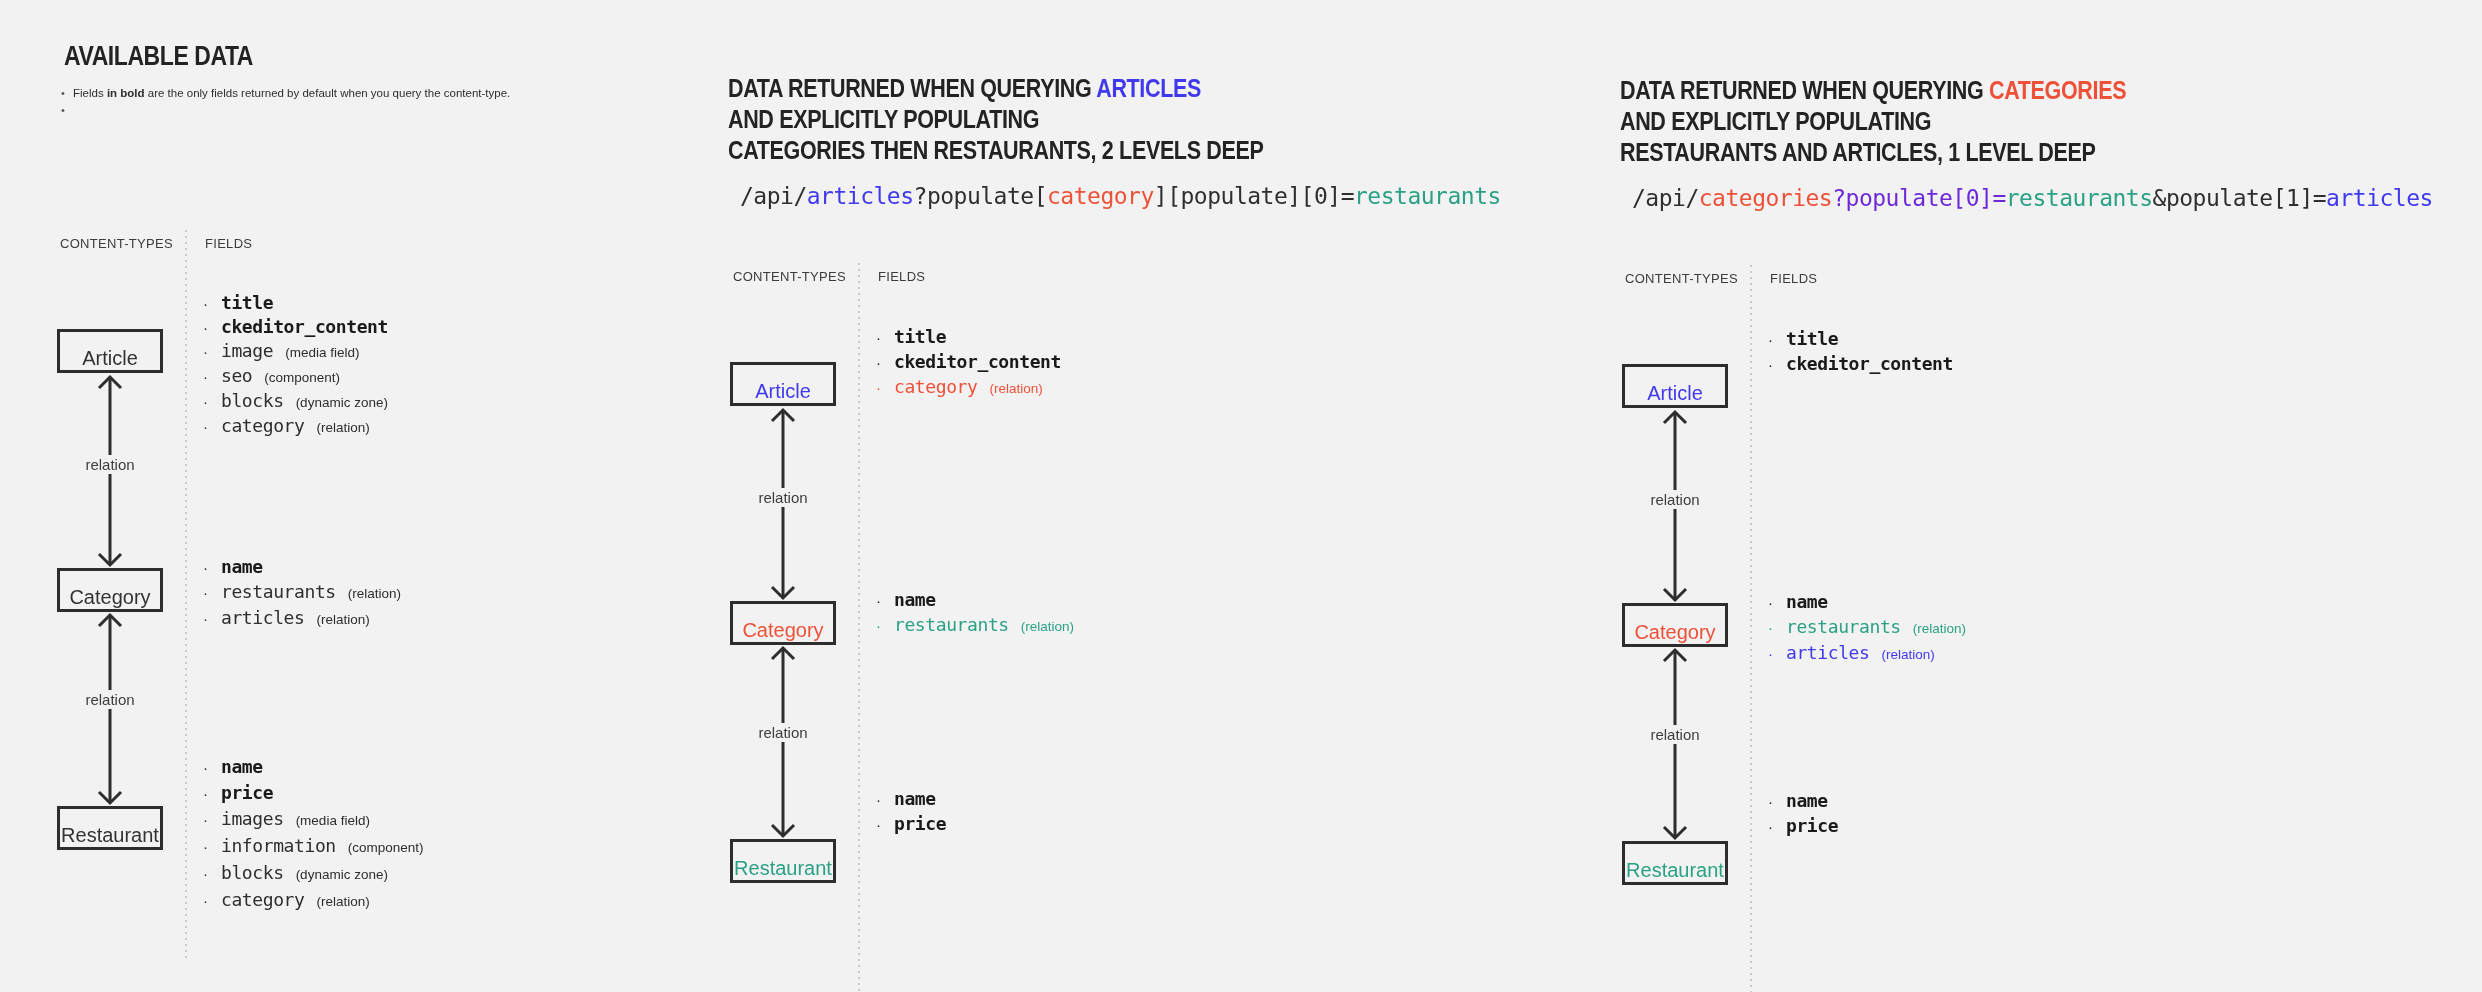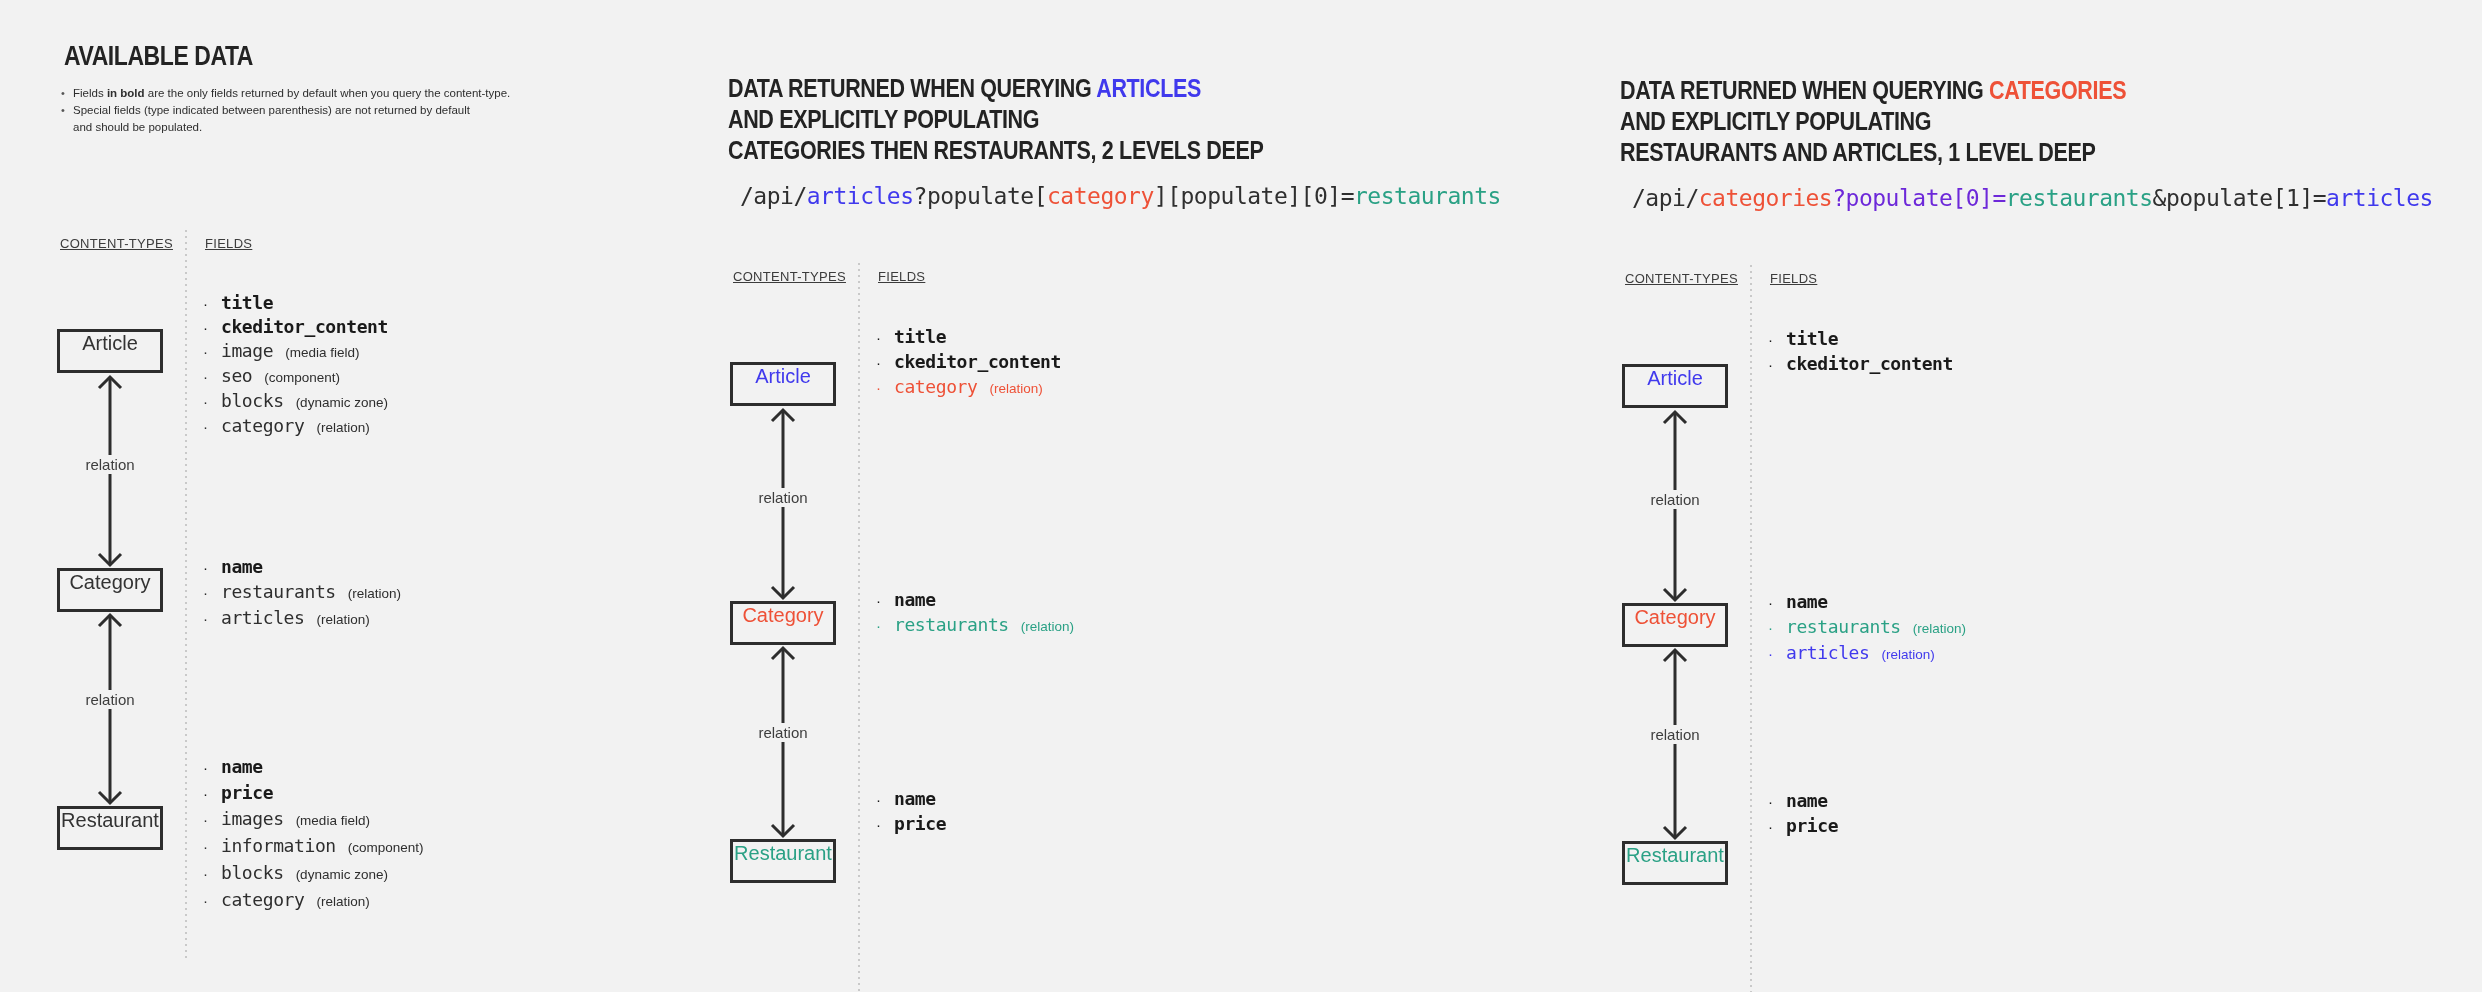--- a/index.html
+++ b/index.html
@@ -22,28 +22,28 @@
     color:#232323;letter-spacing:-0.5px;transform:scaleX(0.82);transform-origin:0 0;white-space:nowrap;}
   .notes{position:absolute;top:85px;left:6px;font-size:11.5px;line-height:17px;color:#2e2e2e;width:560px;}
   .note{display:flex;}
   .note .ndot{width:12px;color:#555;font-size:11px;}
   .heading{position:absolute;top:40px;left:0;font-size:25px;font-weight:bold;line-height:31px;
     color:#232323;letter-spacing:-0.4px;transform:scaleX(0.86);transform-origin:0 0;white-space:nowrap;}
   .code{position:absolute;top:150px;left:12px;font-family:"DejaVu Sans Mono","Liberation Mono",monospace;
     font-size:23px;letter-spacing:-0.5px;color:#2f2f2f;white-space:nowrap;}
 
   
-  .mini-label{position:absolute;font-size:13px;letter-spacing:0.3px;color:#3c3c3c;white-space:nowrap;text-decoration:underline;}
+  .mini-label{position:absolute;font-size:13px;letter-spacing:0.3px;color:#3c3c3c;white-space:nowrap;}
   .ct-label{top:236px;left:5px;}
   .f-label{top:236px;left:150px;}
   .divider{position:absolute;left:130px;top:230px;width:2px;height:728px;
     background-image:linear-gradient(var(--divider) 34%,rgba(0,0,0,0) 34%);background-size:2px 6px;}
 
   .ctbox{position:absolute;left:2px;width:106px;height:44px;border:3px solid var(--line);
-    display:flex;align-items:flex-start;justify-content:center;font-size:20px;color:#333;background:var(--bg);}
+    display:flex;align-items:flex-end;justify-content:center;font-size:20px;color:#333;background:var(--bg);}
   .box-article{top:329px;}
   .box-category{top:568px;}
   .box-restaurant{top:806px;}
 
   .arrow{position:absolute;left:33px;width:44px;}
   .arrow1{top:374px;height:194px;}
   .arrow2{top:612px;height:194px;}
   .arrow svg{display:block;}
   .rel-label{position:absolute;left:55px;transform:translateX(-50%);font-size:15px;color:#3d3d3d;
     background:var(--bg);padding:1px 5px;white-space:nowrap;}
@@ -73,21 +73,20 @@
   <section class="panel p1">
     <h1 class="panel-title">AVAILABLE DATA</h1>
 
     <div class="notes">
       <div class="note">
         <span class="ndot">•</span>
         <span><span>Fields </span><b>in bold</b><span> are the only fields returned by default when you query the content-type.</span></span>
       </div>
       <div class="note">
         <span class="ndot">•</span>
-        <span><span>Special fields (type indicated between parenthesis) are not returned by default</span><br><span>and should be populated.</span></span>
       </div>
     </div>
 
     <div class="mini-label ct-label">CONTENT-TYPES</div>
     <div class="mini-label f-label">FIELDS</div>
     <div class="divider"></div>
 
     <div class="ctbox box-article">
         <span>Article</span>
       </div>

